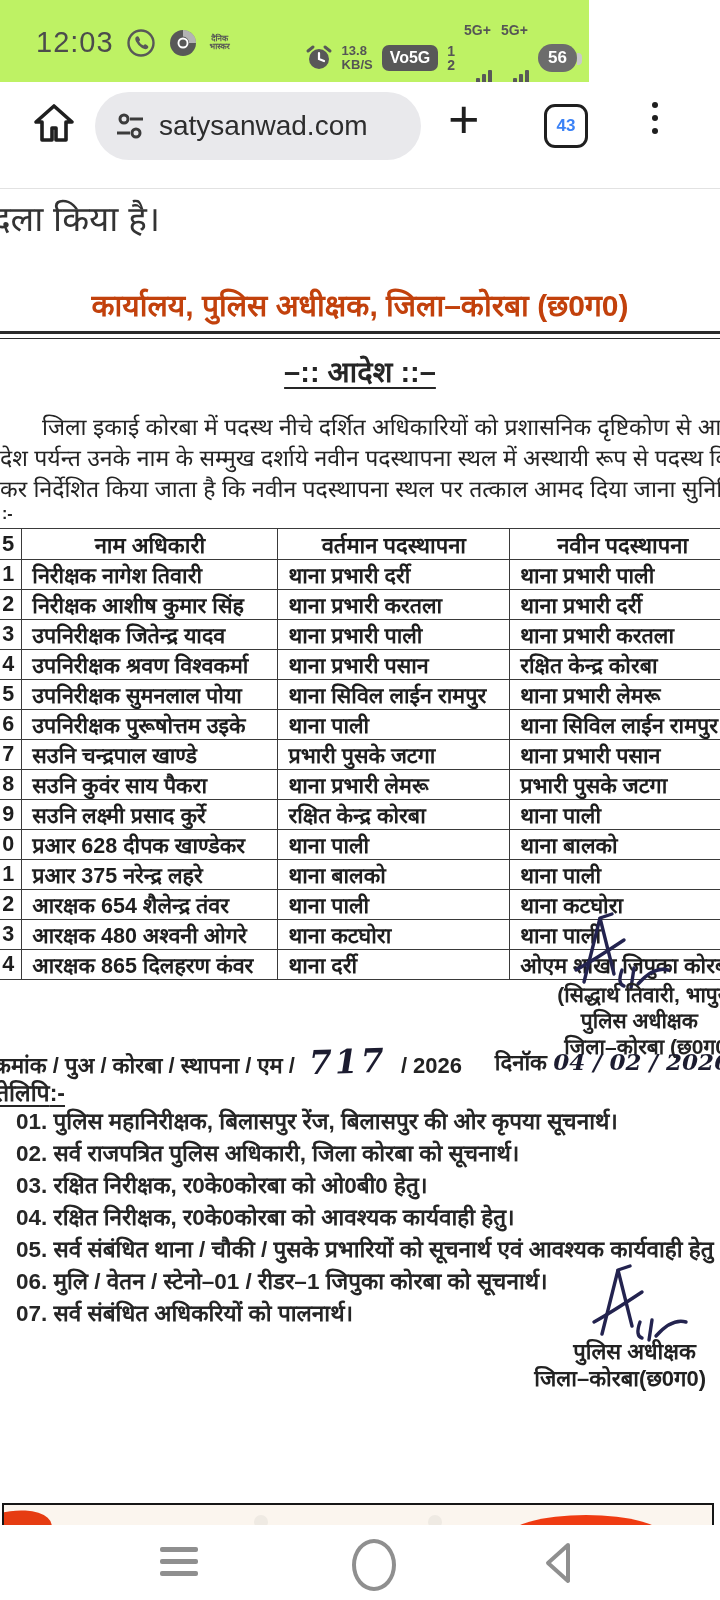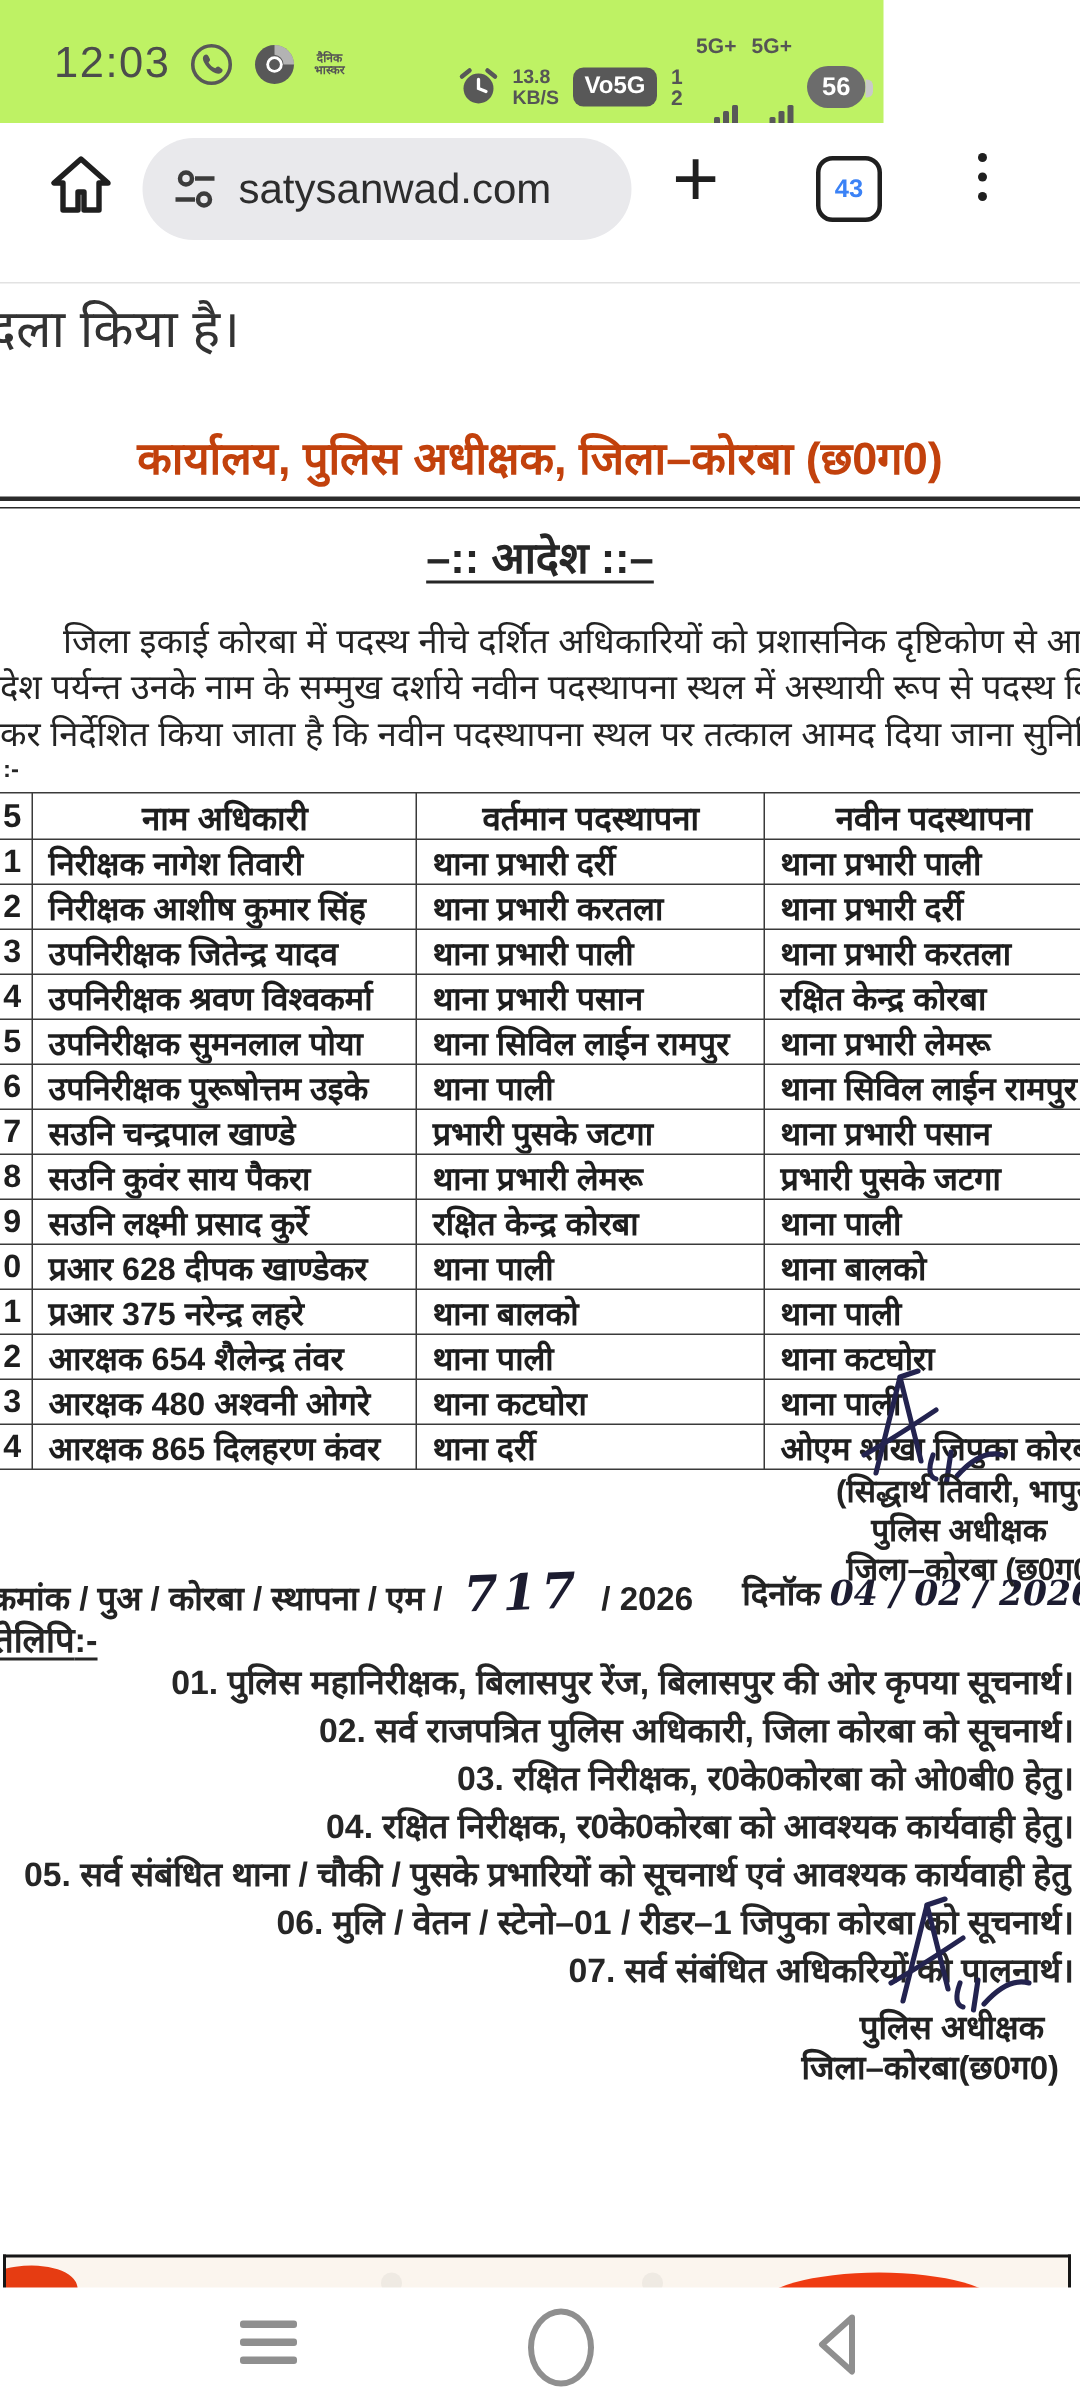--- a/index.html
+++ b/index.html
@@ -68,21 +68,21 @@
   .signblock1 .t2{margin-right:34px;}
   .signblock1 .t3{margin-right:-2px;}
   .refline{position:absolute;top:772px;left:-6px;font-size:22px;font-weight:600;white-space:nowrap;color:#232323;}
   .hand{font-family:"DejaVu Serif",serif;font-style:italic;font-weight:700;color:#1c1c30;}
   .refnum{font-size:33px;letter-spacing:3px;padding:0 14px;display:inline-block;transform:rotate(-2deg);}
   .dateline{position:absolute;top:776px;right:-10px;font-size:22px;font-weight:600;white-space:nowrap;color:#232323;}
   .dateline .hand{font-size:23px;}
   .copyhead{position:absolute;top:806px;left:-4px;font-size:23px;font-weight:700;}
   .copyhead span{text-decoration:underline;text-underline-offset:4px;}
   .copies{position:absolute;top:836px;left:16px;font-size:22.5px;font-weight:600;color:#262626;line-height:32px;}
-  .copies div{white-space:nowrap;overflow:hidden;max-width:700px;text-align:right;}
+  .copies div{white-space:nowrap;overflow:hidden;max-width:700px;}
   .signblock2{position:absolute;top:1068px;right:14px;text-align:right;
     font-size:22px;font-weight:700;line-height:27px;color:#222;white-space:nowrap;}
   .signblock2 .t1{margin-right:10px;}
   
   .webfooter{position:absolute;top:1503px;left:2px;width:712px;height:60px;box-sizing:border-box;
     border:2.5px solid #161616;border-bottom:none;background:#fbf5ee;overflow:hidden;}
   .redblob-l{position:absolute;left:-30px;top:6px;width:78px;height:38px;background:#e63c12;border-radius:50%;transform:rotate(-8deg);}
   .redblob-r{position:absolute;right:46px;top:10px;width:160px;height:46px;background:#ef3b12;border-radius:50%;}
   .greydot{position:absolute;top:10px;width:14px;height:14px;border-radius:50%;background:#efeae3;}
   

